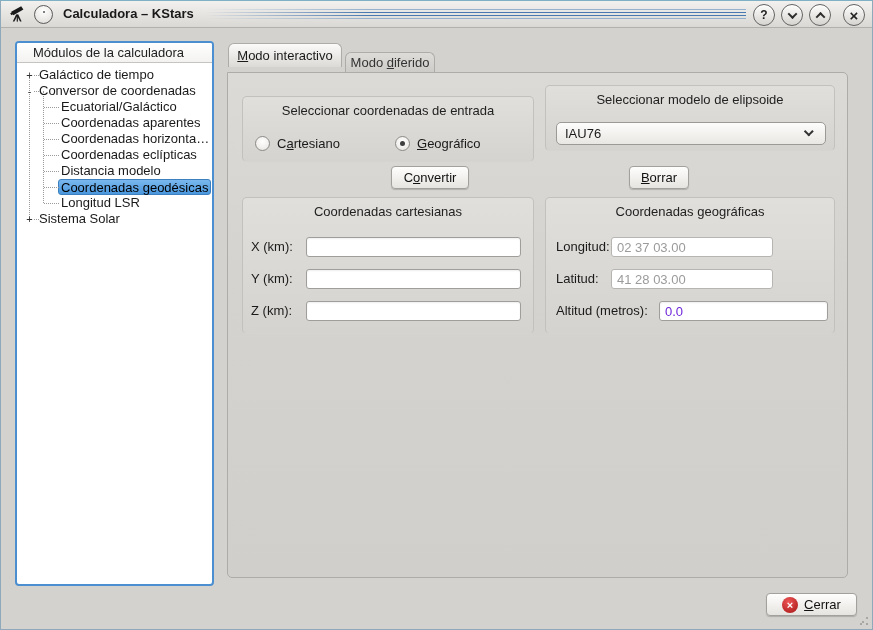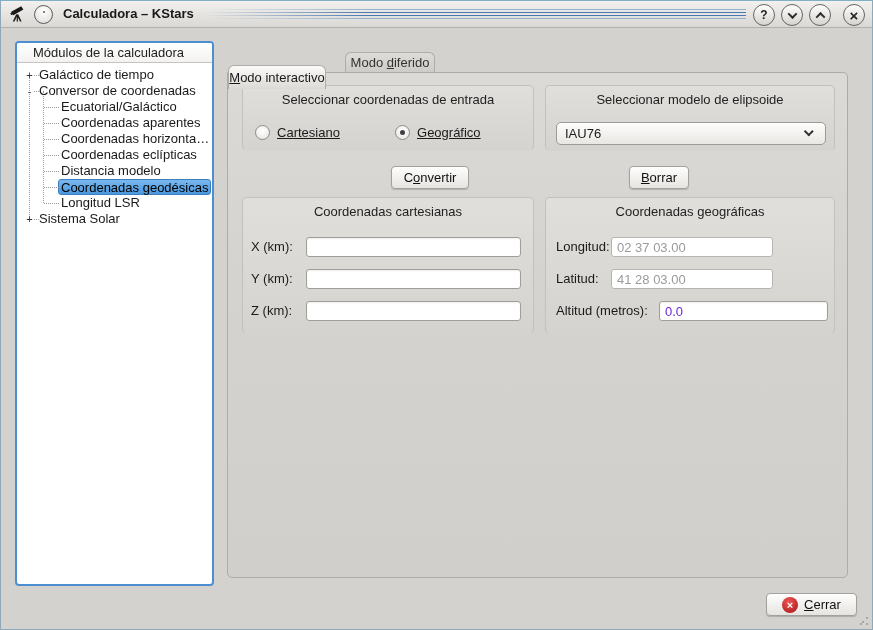--- a/index.html
+++ b/index.html
@@ -48,47 +48,47 @@
   .trow.child { padding-left:44px; }
   .expander { position:absolute; left:8px; top:0; width:9px; text-align:center; font-size:11px; color:#333; }
   .hline-root  { position:absolute; left:17px; top:8px; width:5px;  border-top:1px dotted #9a9a9a; }
   .hline-child { position:absolute; left:27px; top:8px; width:15px; border-top:1px dotted #9a9a9a; }
   .sel { display:inline-block; margin-left:-3px; padding:0 2px; height:16px;
          background:linear-gradient(#7ab8ee,#4a97de); border:1px solid #3c80c0; border-radius:3px; color:#000; }
 
   
   .tab { position:absolute; border:1px solid #aeaca8; border-bottom:none;
          border-radius:6px 6px 0 0; text-align:center; }
-  .tab-active { left:227px; top:64px; width:98px; height:24px; line-height:23px;
+  .tab-active { left:227px; top:42px; width:114px; height:24px; line-height:23px;
                 background:linear-gradient(#fbfaf9,#dcdad6); z-index:3; }
   .tab-inactive { left:344px; top:51px; width:90px; height:20px; line-height:19px;
                   background:linear-gradient(#dedcd8,#ceccc8); color:#333; z-index:1; }
 
   .panel { position:absolute; left:226px; top:71px; width:621px; height:506px;
            background:linear-gradient(#dcdad6, #d5d3cf 40%, #d1cfcb);
            border:1px solid #aeaca8; border-radius:0 5px 5px 5px; z-index:2; }
 
   
   .groupbox { position:absolute; border:1px solid #c3c1bd; border-bottom-color:rgba(195,193,189,.35);
               border-radius:5px; background:linear-gradient(#e1dfdb,#d5d3cf); }
   .gb-title { margin-top:6px; text-align:center; color:#222; }
-  .gb-input-coords { left:14px;  top:12px;  width:292px; height:66px; }
+  .gb-input-coords { left:14px;  top:23px;  width:292px; height:66px; }
   .gb-ellipsoid    { left:317px; top:12px;  width:290px; height:66px; }
   .gb-cartesian    { left:14px;  top:124px; width:292px; height:137px; }
   .gb-geographic   { left:317px; top:124px; width:290px; height:137px; }
 
   
   .radio-row { position:absolute; top:38px; height:17px; display:flex; align-items:center; }
   .radio-cartesian  { left:12px; }
   .radio-geographic { left:152px; }
   .radio { width:15px; height:15px; border-radius:50%; border:1px solid #8d8b88;
            background:radial-gradient(circle at 50% 35%, #ffffff, #e6e4e0); position:relative; }
   .radio.checked::after { content:""; position:absolute; left:4px; top:4px; width:5px; height:5px;
            border-radius:50%; background:#3f3f3f; }
-  .radio-label { margin-left:7px;text-decoration:underline; }
+  .radio-label { margin-left:7px; }
 
   
   .combo { position:absolute; left:10px; top:36px; width:270px; height:23px;
            background:linear-gradient(#fdfdfc,#e9e7e3); border:1px solid #9c9a96; border-radius:5px;
            line-height:21px; padding-left:8px; display:flex; align-items:center;gap:30px; }
   .combo .combo-text { flex:1; }
   .combo .chev { border-color:#333; margin-right:12px; transform:rotate(-45deg) translate(1px,-2px); }
 
   
   .push-btn { position:absolute; height:23px; background:linear-gradient(#fefefd,#e6e4e0);

